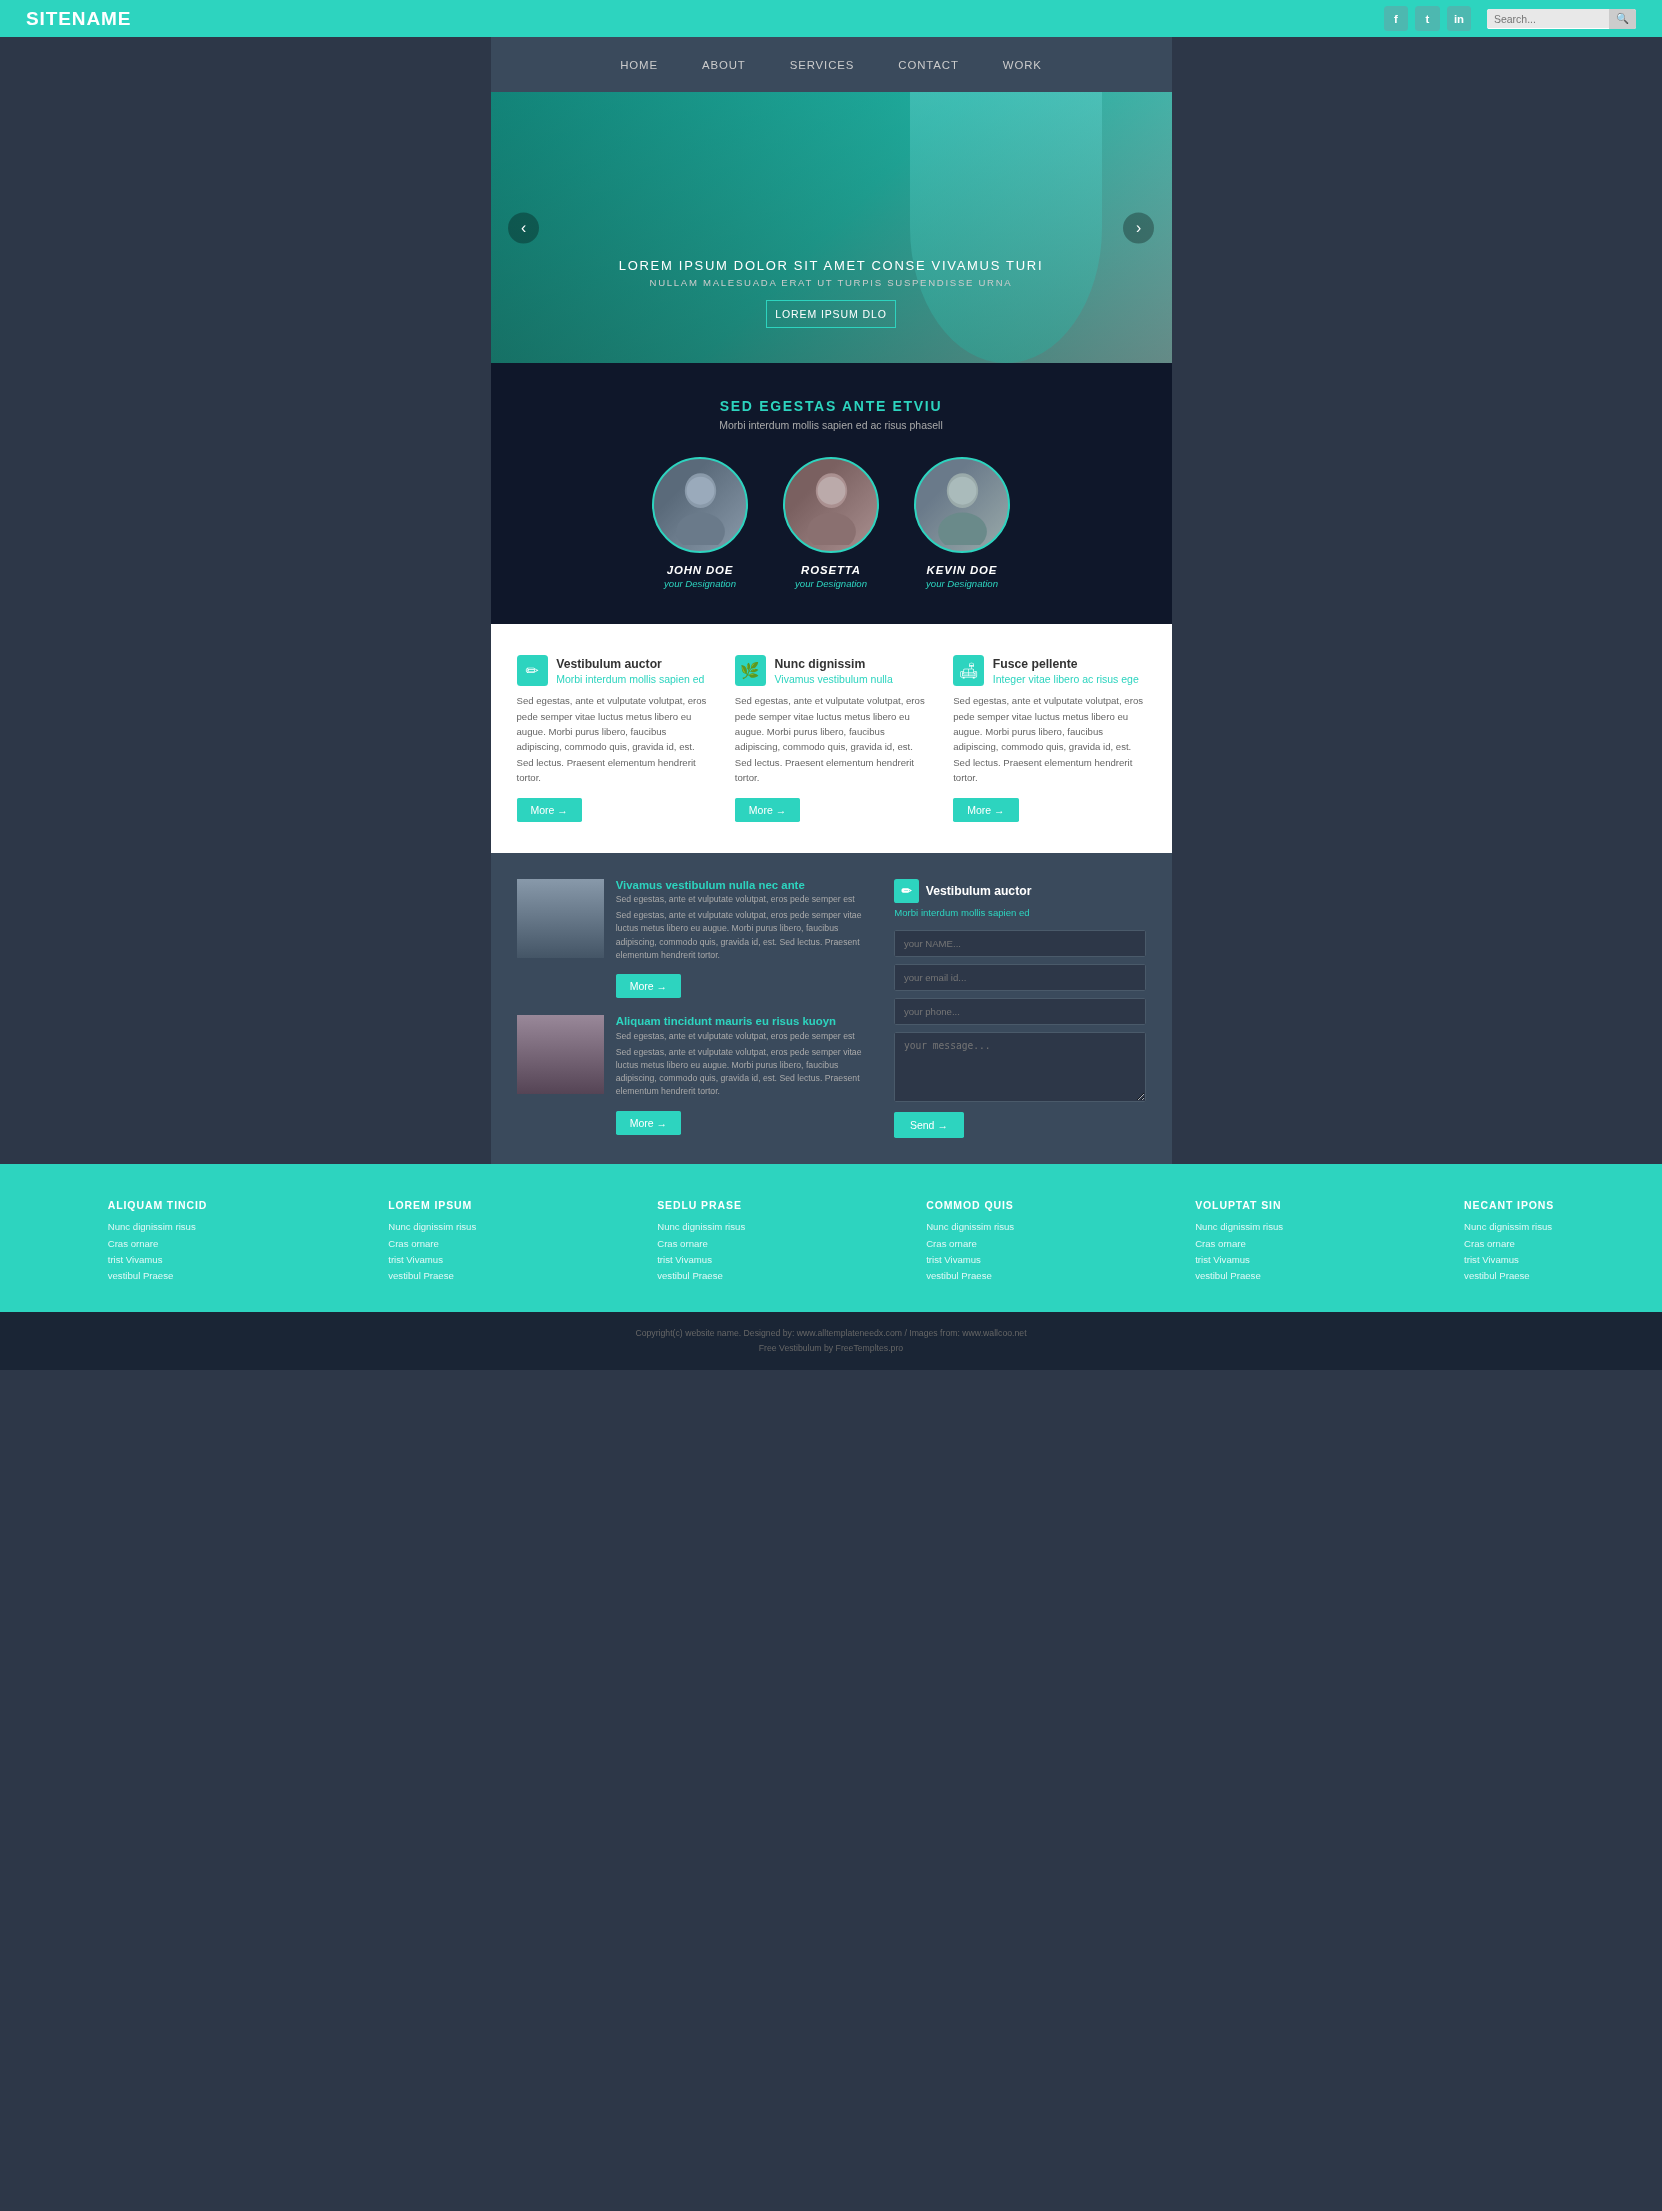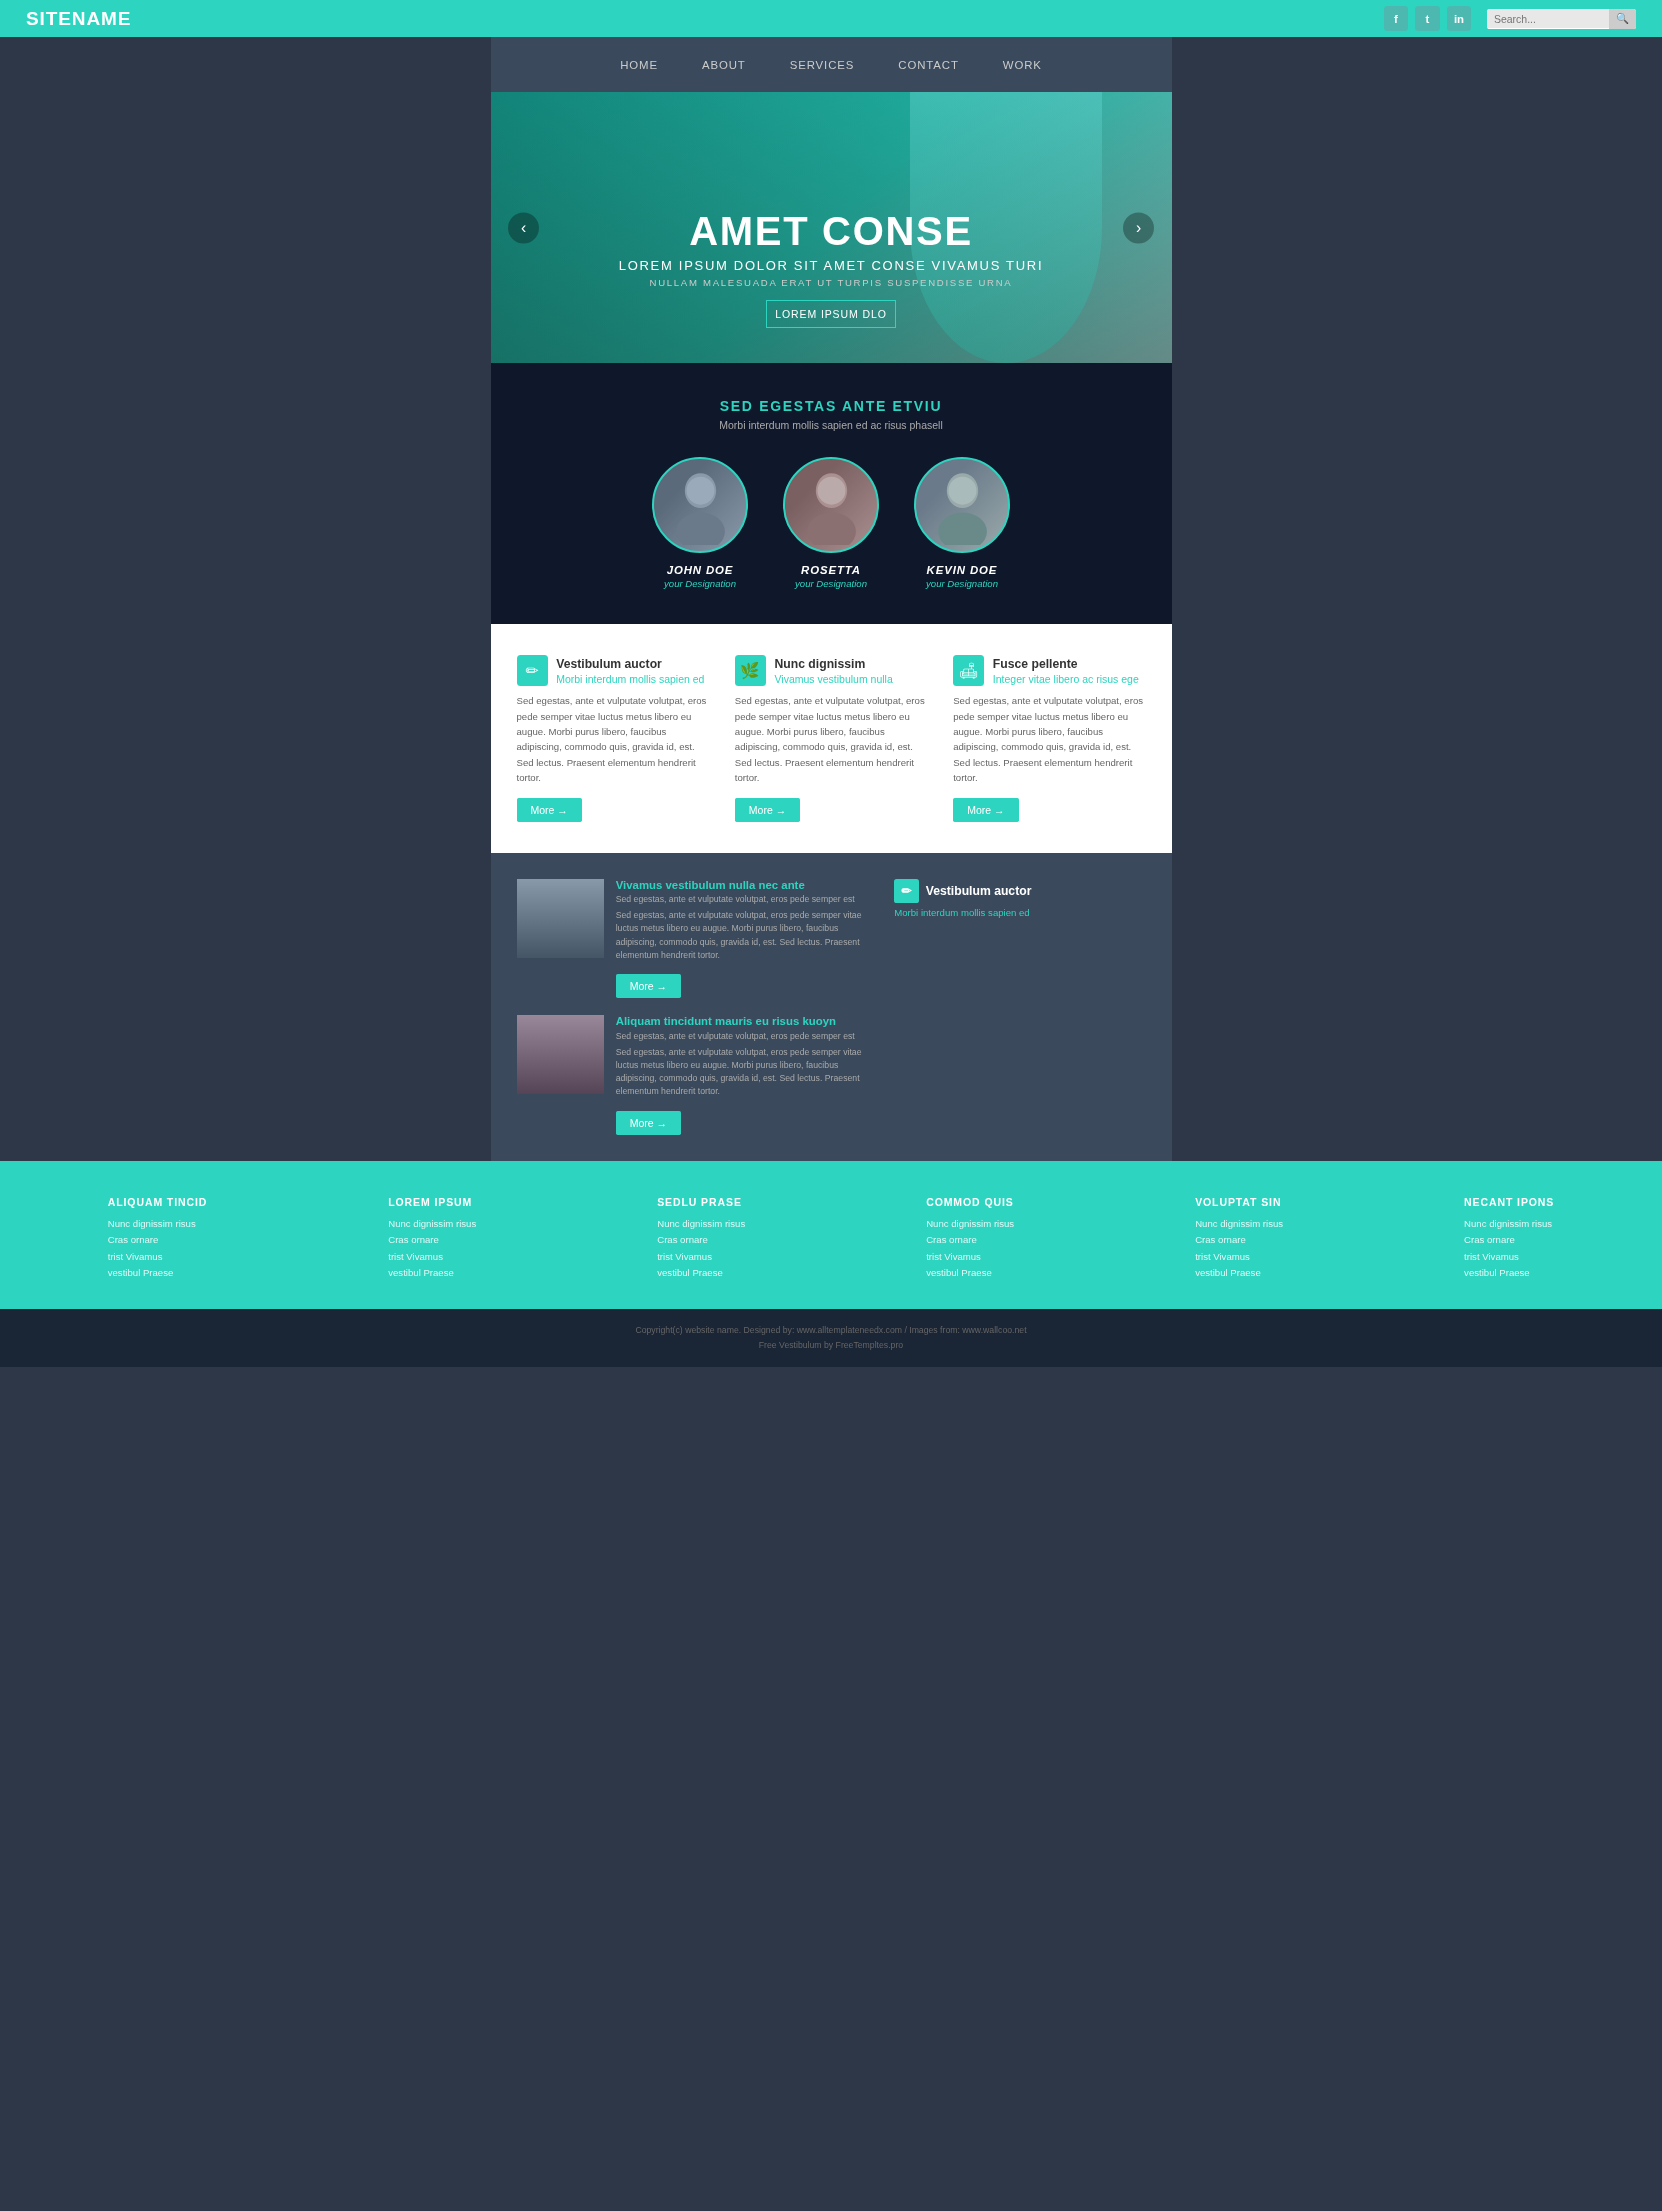--- a/index.html
+++ b/index.html
@@ -436,21 +436,20 @@
       <span class="nav-item">CONTACT</span>
       <span class="nav-item">WORK</span>
     </div>
 
     <div id="hero">
       <div class="hero-overlay"></div>
       <div class="hero-person"></div>
       <div class="slider-arrow left">‹</div>
       <div class="slider-arrow right">›</div>
       <div class="hero-content">
-        <div class="hero-title">AMET CONSE</div>
         <div class="hero-subtitle">LOREM IPSUM DOLOR SIT AMET CONSE VIVAMUS TURI</div>
         <div class="hero-tagline">NULLAM MALESUADA ERAT UT TURPIS SUSPENDISSE URNA</div>
         <button class="hero-btn">LOREM IPSUM DLO</button>
       </div>
     </div>
 
     <div id="team-section">
       <div class="section-title">SED EGESTAS ANTE ETVIU</div>
       <div class="section-subtitle">Morbi interdum mollis sapien ed ac risus phasell</div>
       <div class="team-grid">
@@ -566,20 +565,27 @@
         </div>
 
       </div>
 
       <div class="contact-col">
         <div class="contact-title">
           <div class="contact-icon">✏</div>
           <span>Vestibulum auctor</span>
         </div>
         <div class="contact-subtitle">Morbi interdum mollis sapien ed</div>
+        <div class="contact-form">
+          <input type="text" placeholder="your NAME..." style="">
+          <input type="email" placeholder="your email id..." style="">
+          <input type="tel" placeholder="your phone..." style="">
+          <textarea placeholder="your message..." style=""></textarea>
+          <button class="send-btn">Send →</button>
+        </div>
       </div>
 
     </div>
 
   </div>
 
   <div id="footer-links">
     <div class="footer-cols">
 
       <div class="footer-col">

